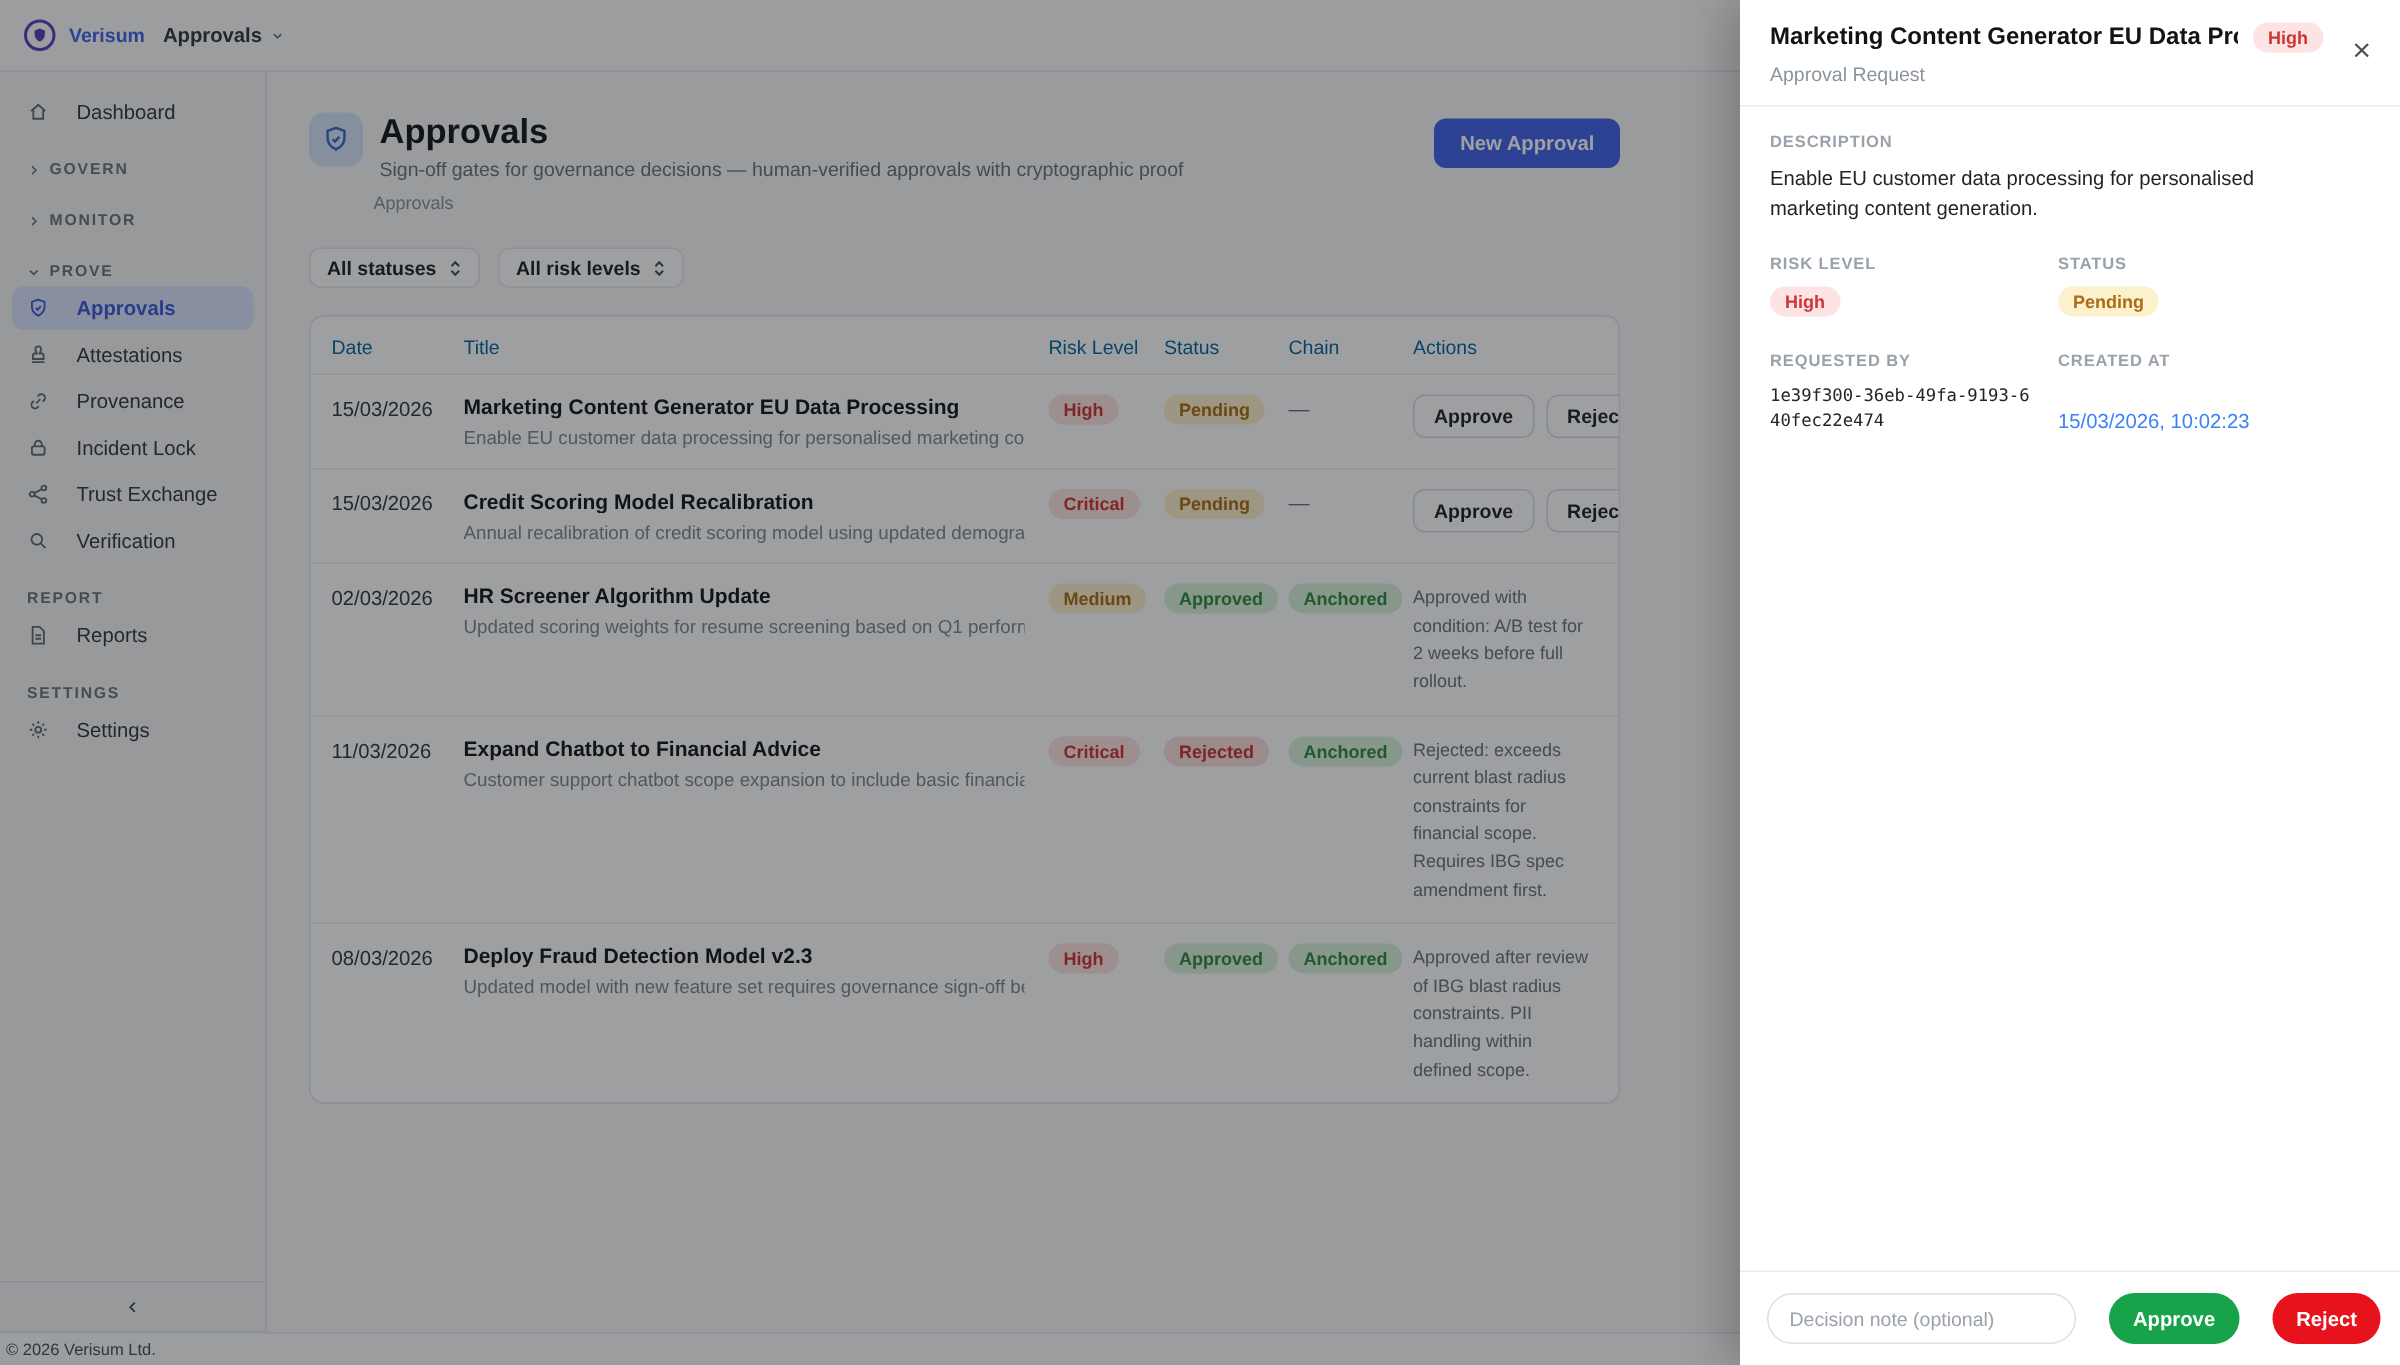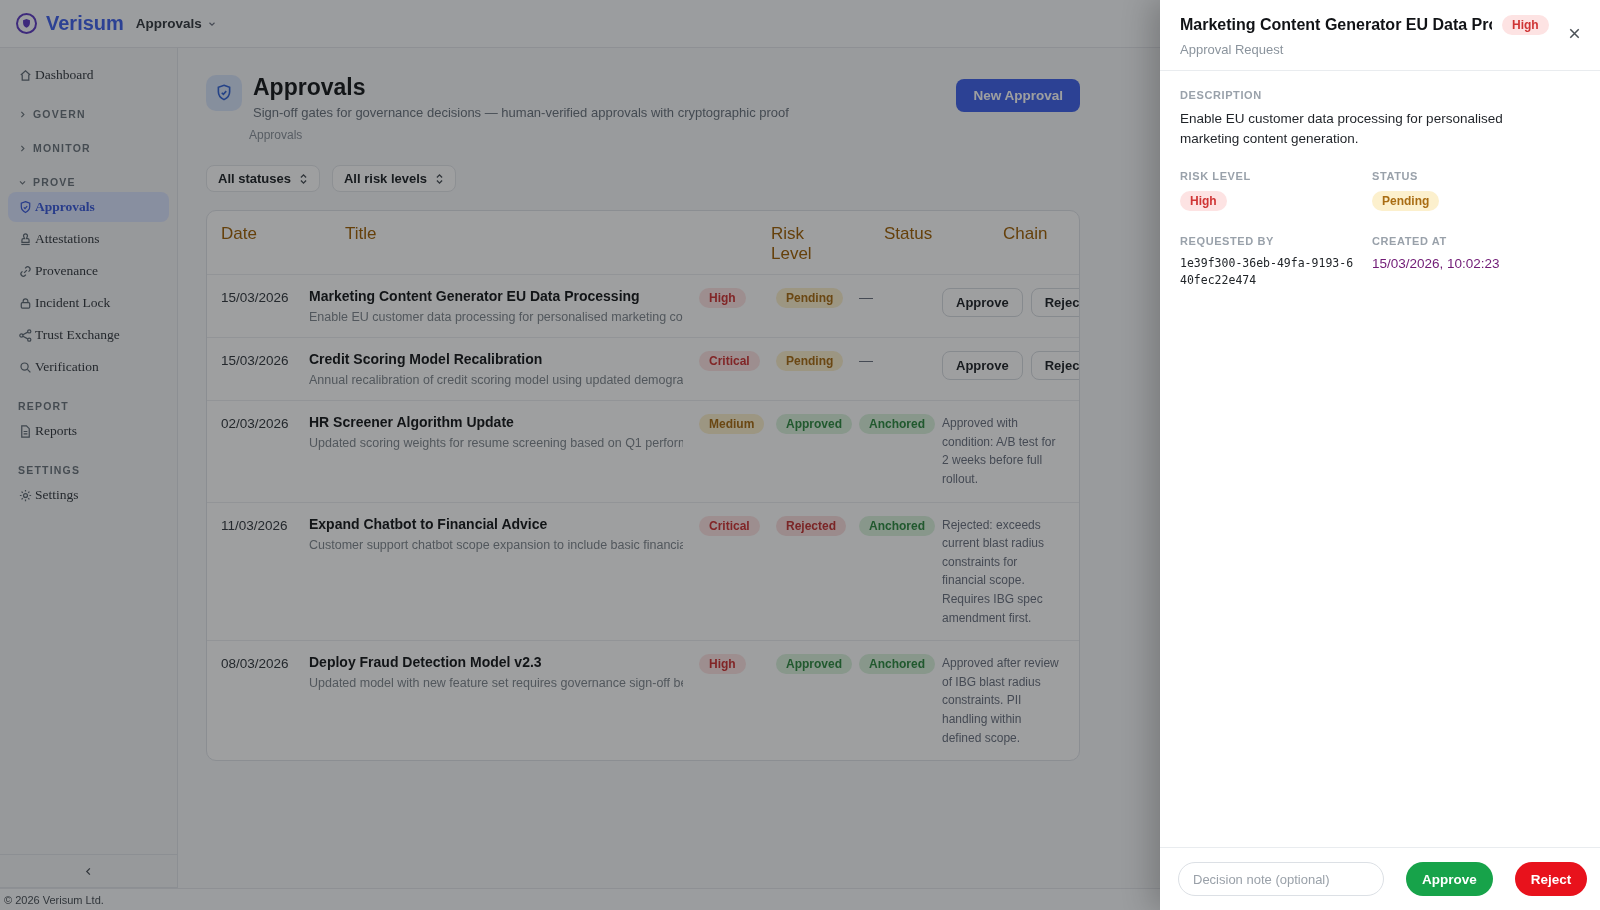--- a/index.html
+++ b/index.html
@@ -4,31 +4,31 @@
 <style>
   * { margin:0; padding:0; box-sizing:border-box; }
   html,body { width:1600px; height:910px; overflow:hidden; }
   body { font-family:"Liberation Sans", sans-serif; background:#f7f8fa; color:#1f2328; position:relative; }
 
   
   .topbar { position:absolute; top:0; left:0; right:0; height:48px; background:#fbfcfd;
             border-bottom:1px solid #e4e7eb; display:flex; align-items:center; padding:0 16px; z-index:5; }
   .logo-badge { width:21px; height:21px; border-radius:50%; border:2px solid #5f3dc4; display:flex;
                 align-items:center; justify-content:center; color:#5f3dc4; }
-  .brand-name { color:#4263eb; font-weight:bold; font-size:20px; margin-left:9px; }
+  .brand-name { color:#4263eb; font-weight:bold; font-size:13px; margin-left:9px; }
   .ctx-switcher { display:flex; align-items:center; gap:5px; margin-left:12px; font-size:13.5px;
                   font-weight:bold; color:#343a40; cursor:pointer; }
   .ctx-switcher svg { color:#6b7280; }
 
   
   .sidebar { position:absolute; top:48px; left:0; bottom:22px; width:178px; background:#f4f5f7;
              border-right:1px solid #e2e5e9; display:flex; flex-direction:column; z-index:4; }
   .nav { flex:1; padding:12px 8px; overflow:hidden; }
-  .nav-item { display:flex; align-items:center; gap:2px; padding:7px 10px; border-radius:8px;
-              font-size:13.5px; color:#343a40; cursor:pointer; margin-bottom:2px;font-family:Liberation Serif, serif; }
+  .nav-item { display:flex; align-items:center; gap:18px; padding:7px 10px; border-radius:8px;
+              font-size:13.5px; color:#343a40; cursor:pointer; margin-bottom:2px; }
   .nav-item svg { color:#5f6b76; flex:none; }
   .nav-item.active { background:#dbe4ff; color:#3b5bdb; font-weight:bold; }
   .nav-item.active svg { color:#3b5bdb; }
   .nav-section { display:flex; align-items:center; gap:6px; padding:8px 10px 4px; margin-top:10px;
                  font-size:10.5px; font-weight:bold; letter-spacing:1.2px; color:#6c757d; cursor:pointer; }
   .nav-label { padding:8px 10px 4px; margin-top:10px; font-size:10.5px; font-weight:bold;
                letter-spacing:1.2px; color:#6c757d; }
   .collapse-btn { height:34px; border-top:1px solid #e2e5e9; border-bottom:1px solid #e2e5e9;
                   display:flex; align-items:center; justify-content:center; color:#495057; cursor:pointer; }
 
@@ -53,21 +53,21 @@
   .filter-select { display:flex; align-items:center; gap:8px; background:#fff; border:1px solid #e3e6ea;
                    border-radius:8px; padding:5px 11px; font-size:13px; font-weight:bold; color:#212529;
                    cursor:pointer; }
   .filter-select svg { color:#495057; }
 
   
   .card { width:874px; margin-top:18px; background:#fff; border:1px solid #e0e3e8; border-radius:10px;
           overflow:hidden; }
   .t-row { display:grid; grid-template-columns:88px 390px 77px 83px 83px 1fr; padding:13px 14px;
            align-items:start; }
-  .t-head { color:#a16207; font-size:17px; padding-bottom:10px;gap:36px; }
+  .t-head { color:#0369a1; font-size:13px; padding-bottom:10px; }
   .t-head > div { padding-right:10px; }
   .t-body .t-row { border-top:1px solid #ebedf0; cursor:pointer; }
   .cell-date { font-size:13.5px; color:#343a40; padding-top:2px; }
   .cell-title { padding-right:16px; min-width:0; }
   .row-title { font-size:14px; font-weight:bold; color:#17191c; white-space:nowrap; overflow:hidden; }
   .row-sub { font-size:12.5px; color:#80888f; margin-top:6px; white-space:nowrap; overflow:hidden; }
   .pill { display:inline-block; padding:3px 10px; border-radius:999px; font-size:12px; font-weight:bold;
           white-space:nowrap;text-align:right; }
   .p-high, .p-critical { background:#fde3e3; color:#cf3535; }
   .p-pending, .p-medium { background:#fcf0cd; color:#a96d14; }
@@ -90,21 +90,21 @@
   .close-btn { position:absolute; right:18px; top:26px; background:none; border:none; color:#4a5056;
                cursor:pointer; line-height:0; }
   .drawer-sub { font-size:13px; color:#8b949d; margin-top:7px; }
   .drawer-body { flex:1; padding:18px 20px; overflow:hidden; }
   .f-label { font-size:11px; font-weight:bold; letter-spacing:0.6px; color:#99a1aa; }
   .desc-text { font-size:13.5px; color:#1f2328; line-height:1.5; margin-top:8px; max-width:365px; }
   .field-grid { display:grid; grid-template-columns:192px 1fr; margin-top:20px; row-gap:24px; }
   .field-grid .pill { margin-top:9px; }
   .mono-val { font-family:"DejaVu Sans Mono", monospace; font-size:11.5px; color:#212529;
               line-height:1.55; margin-top:8px; max-width:176px; word-break:break-all; }
-  .plain-val { font-size:13.5px; color:#701a75; margin-top:9px; }
+  .plain-val { font-size:13.5px; color:#3b82f6; margin-top:26px; }
   .drawer-foot { border-top:1px solid #e9ecef; padding:14px 18px; display:flex; gap:22px; align-items:center; }
   .note-input { flex:1; height:34px; border:1px solid #dce0e5; border-radius:17px; padding:0 14px;
                 font-size:13px; color:#1f2328; outline:none; font-family:inherit; }
   .note-input::placeholder { color:#9aa1a9; }
   .pill-btn { height:34px; border:none; border-radius:17px; padding:0 16px; font-size:13.5px;
               font-weight:bold; color:#fff; cursor:pointer; font-family:inherit; }
   .approve-btn { background:#17a34a; }
   .reject-btn { background:#e8121c; }
 </style>
 </head>

